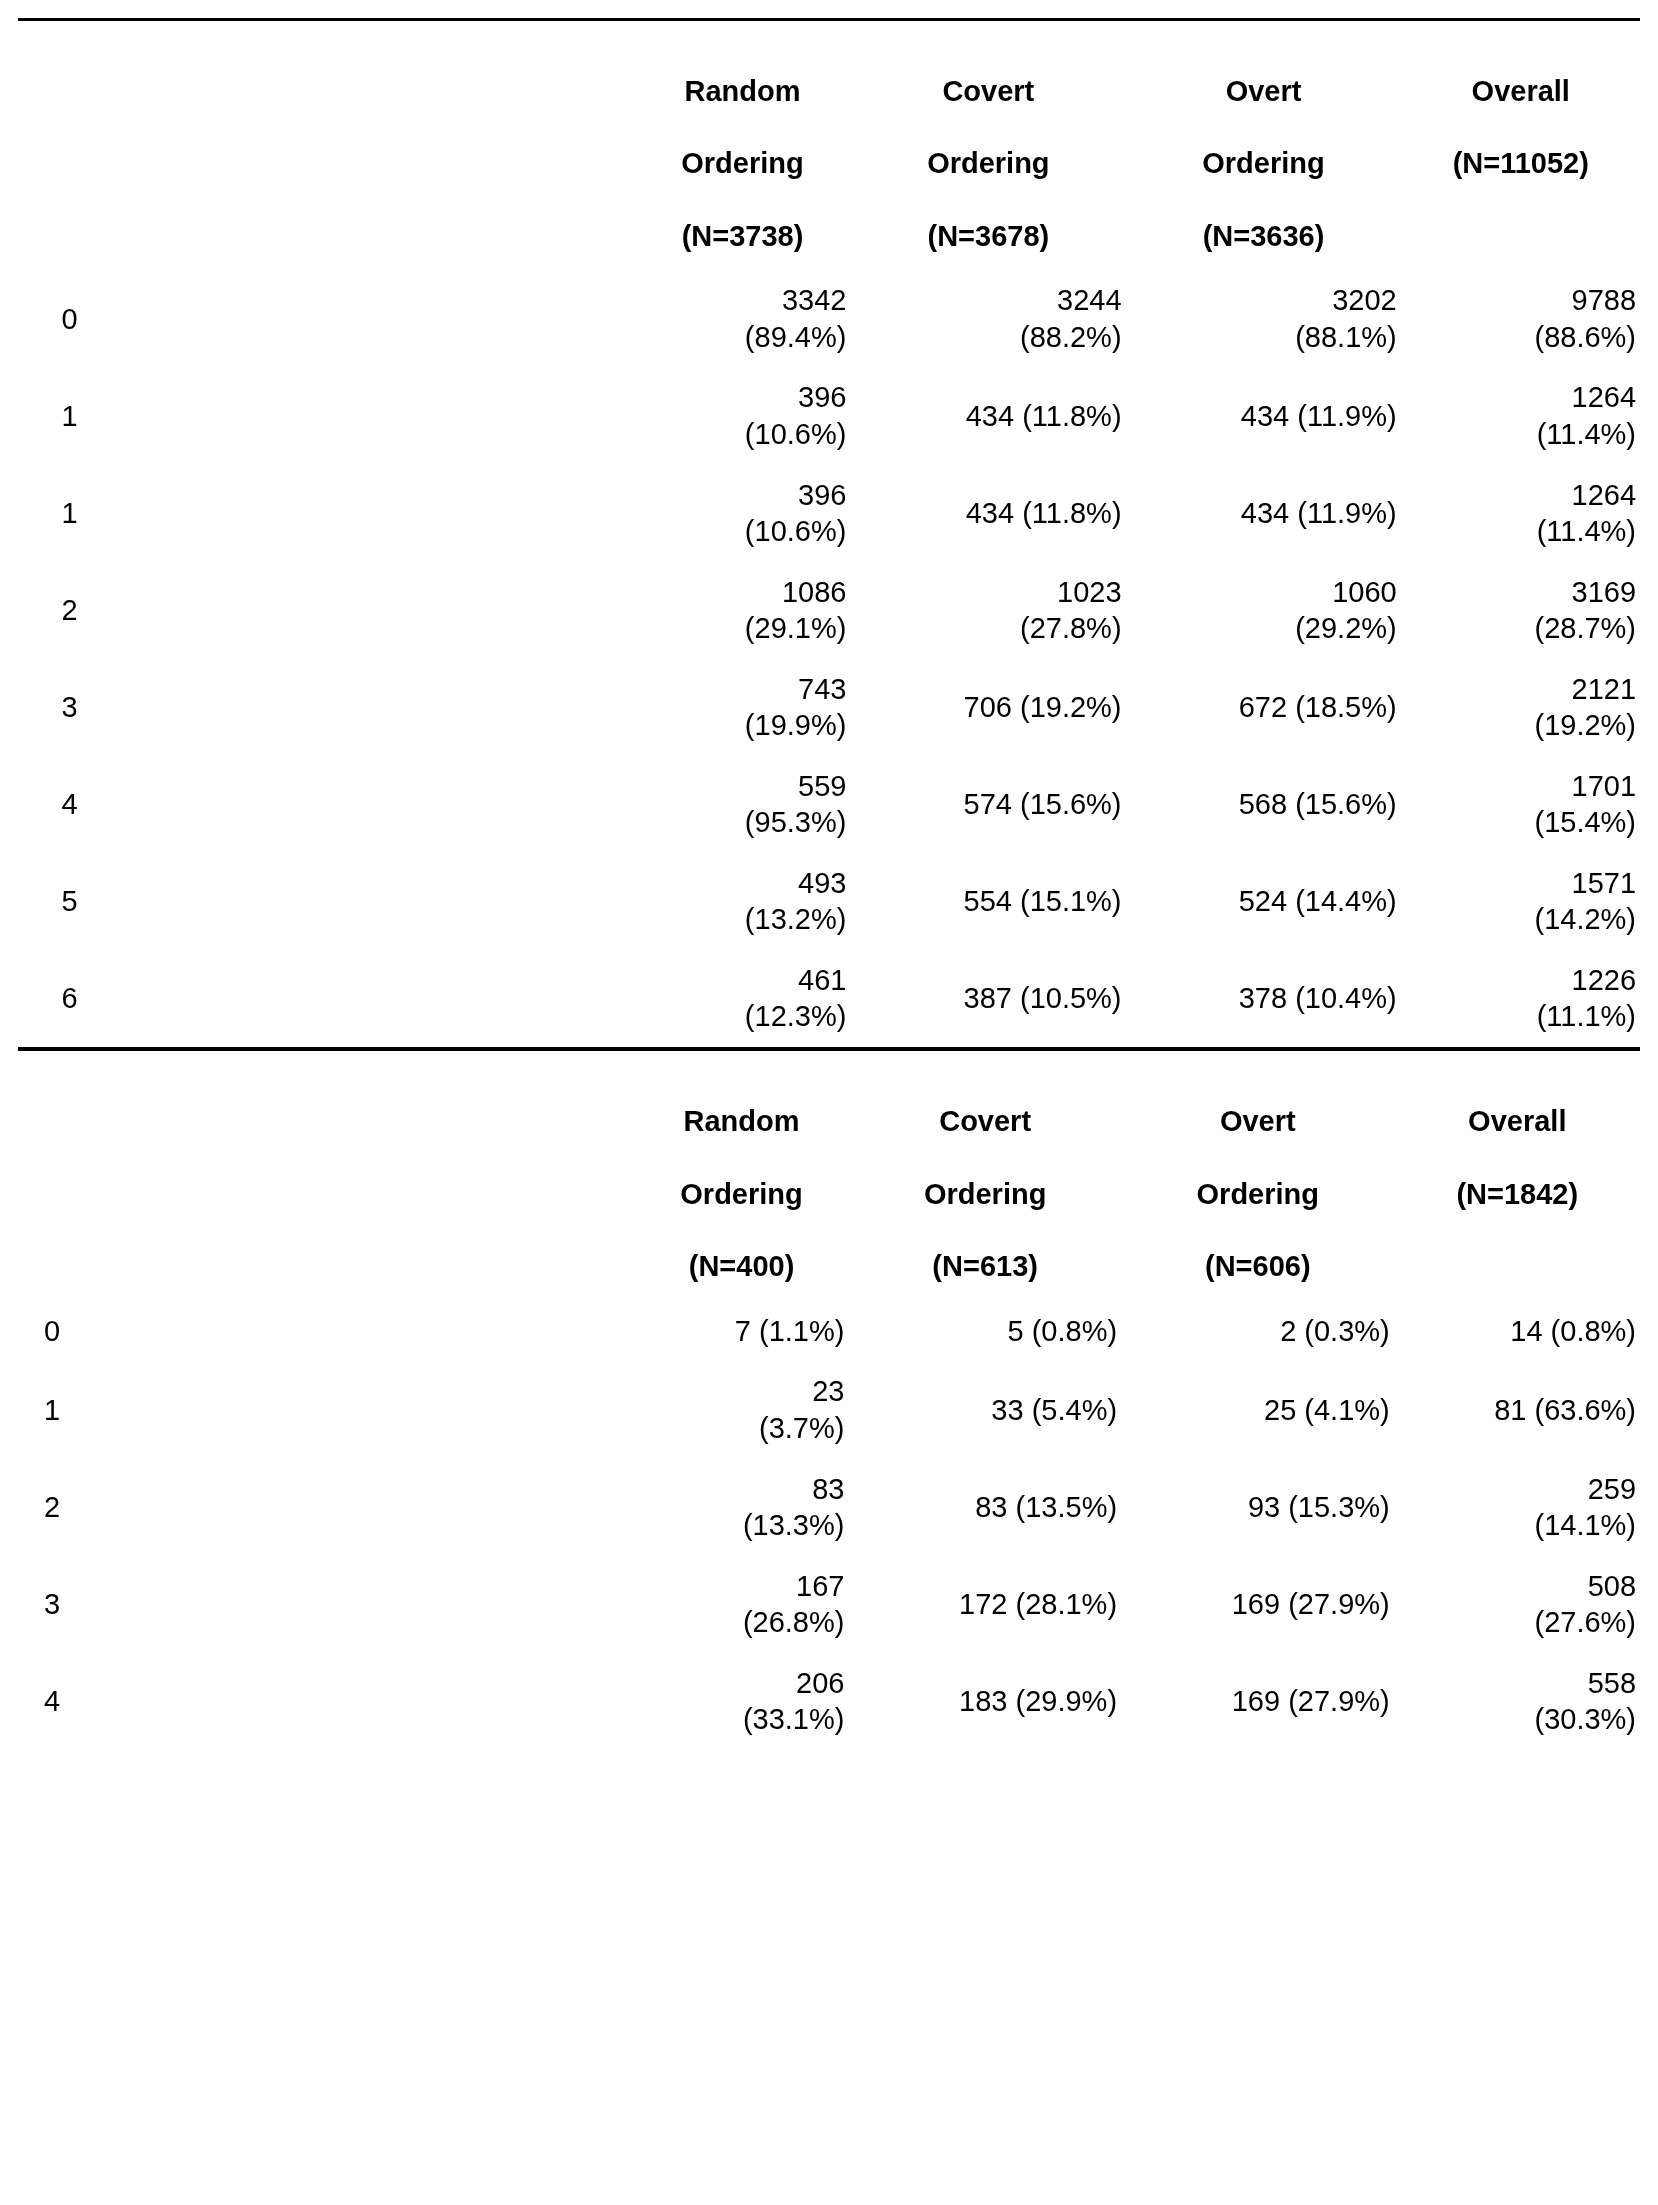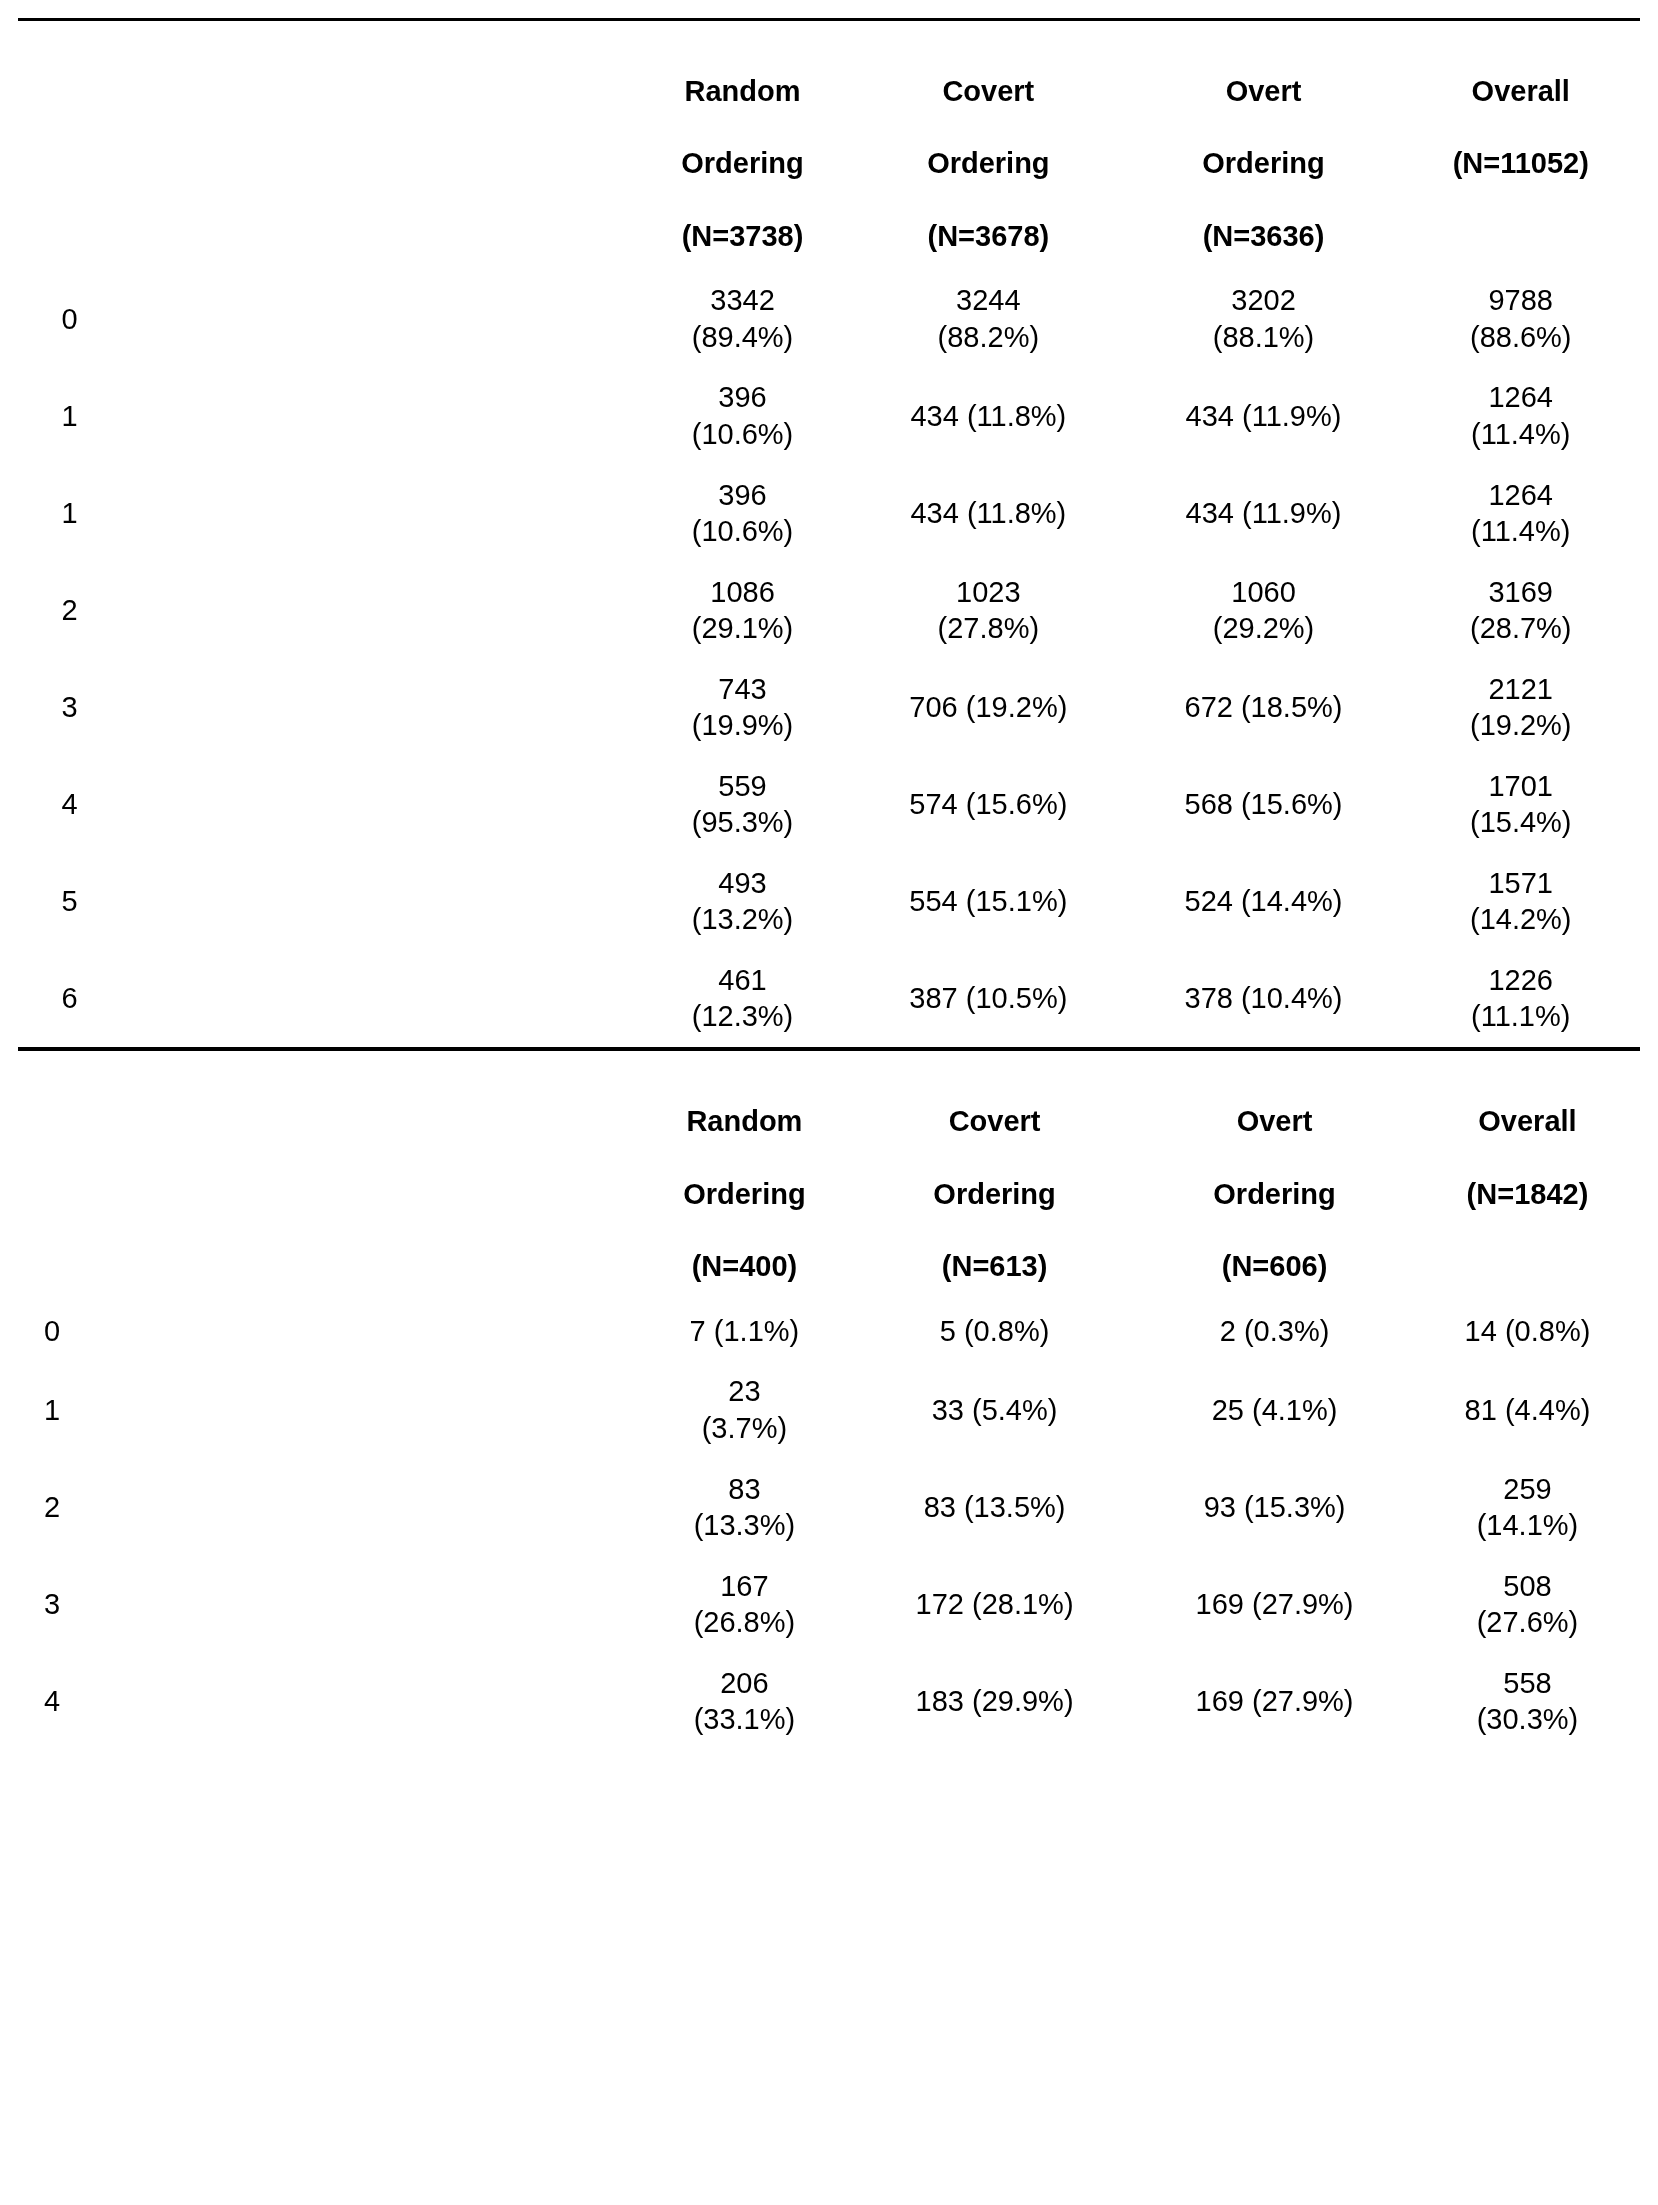--- a/index.html
+++ b/index.html
@@ -44,21 +44,21 @@
   .thick-rule  { border-top: 4.4px solid #000; }
   tr.section-title td {
     font-weight: bold;
     text-align: left;
     padding-top: 21px;
     padding-bottom: 12.3px;
   }
   td.cell {
     white-space: pre-line;
   }
-  .twoLine { line-height:1.25; }
+  .twoLine { line-height:1.25;text-align:right; }
 </style>
 </head>
 <body>
 
 <div class="table-wrap">
 
   <table>
     <thead>
       <tr class="top-rule">
         <th class="rowlabel"></th>
@@ -198,21 +198,21 @@
           <td class="cell twoLine">5 (0.8%)</td>
           <td class="cell twoLine">2 (0.3%)</td>
           <td class="cell twoLine">14 (0.8%)</td>
         </tr>
         <tr>
           <td class="rowlabel indent" style="padding-left: 26.5px;">1</td>
           <td class="cell twoLine">23
 (3.7%)</td>
           <td class="cell twoLine">33 (5.4%)</td>
           <td class="cell twoLine">25 (4.1%)</td>
-          <td class="cell twoLine">81 (4.4%)</td>
+          <td class="cell twoLine">81 (63.6%)</td>
         </tr>
         <tr>
           <td class="rowlabel indent" style="padding-left: 26.5px;">2</td>
           <td class="cell twoLine">83
 (13.3%)</td>
           <td class="cell twoLine">83 (13.5%)</td>
           <td class="cell twoLine">93 (15.3%)</td>
           <td class="cell twoLine">259
 (14.1%)</td>
         </tr>

